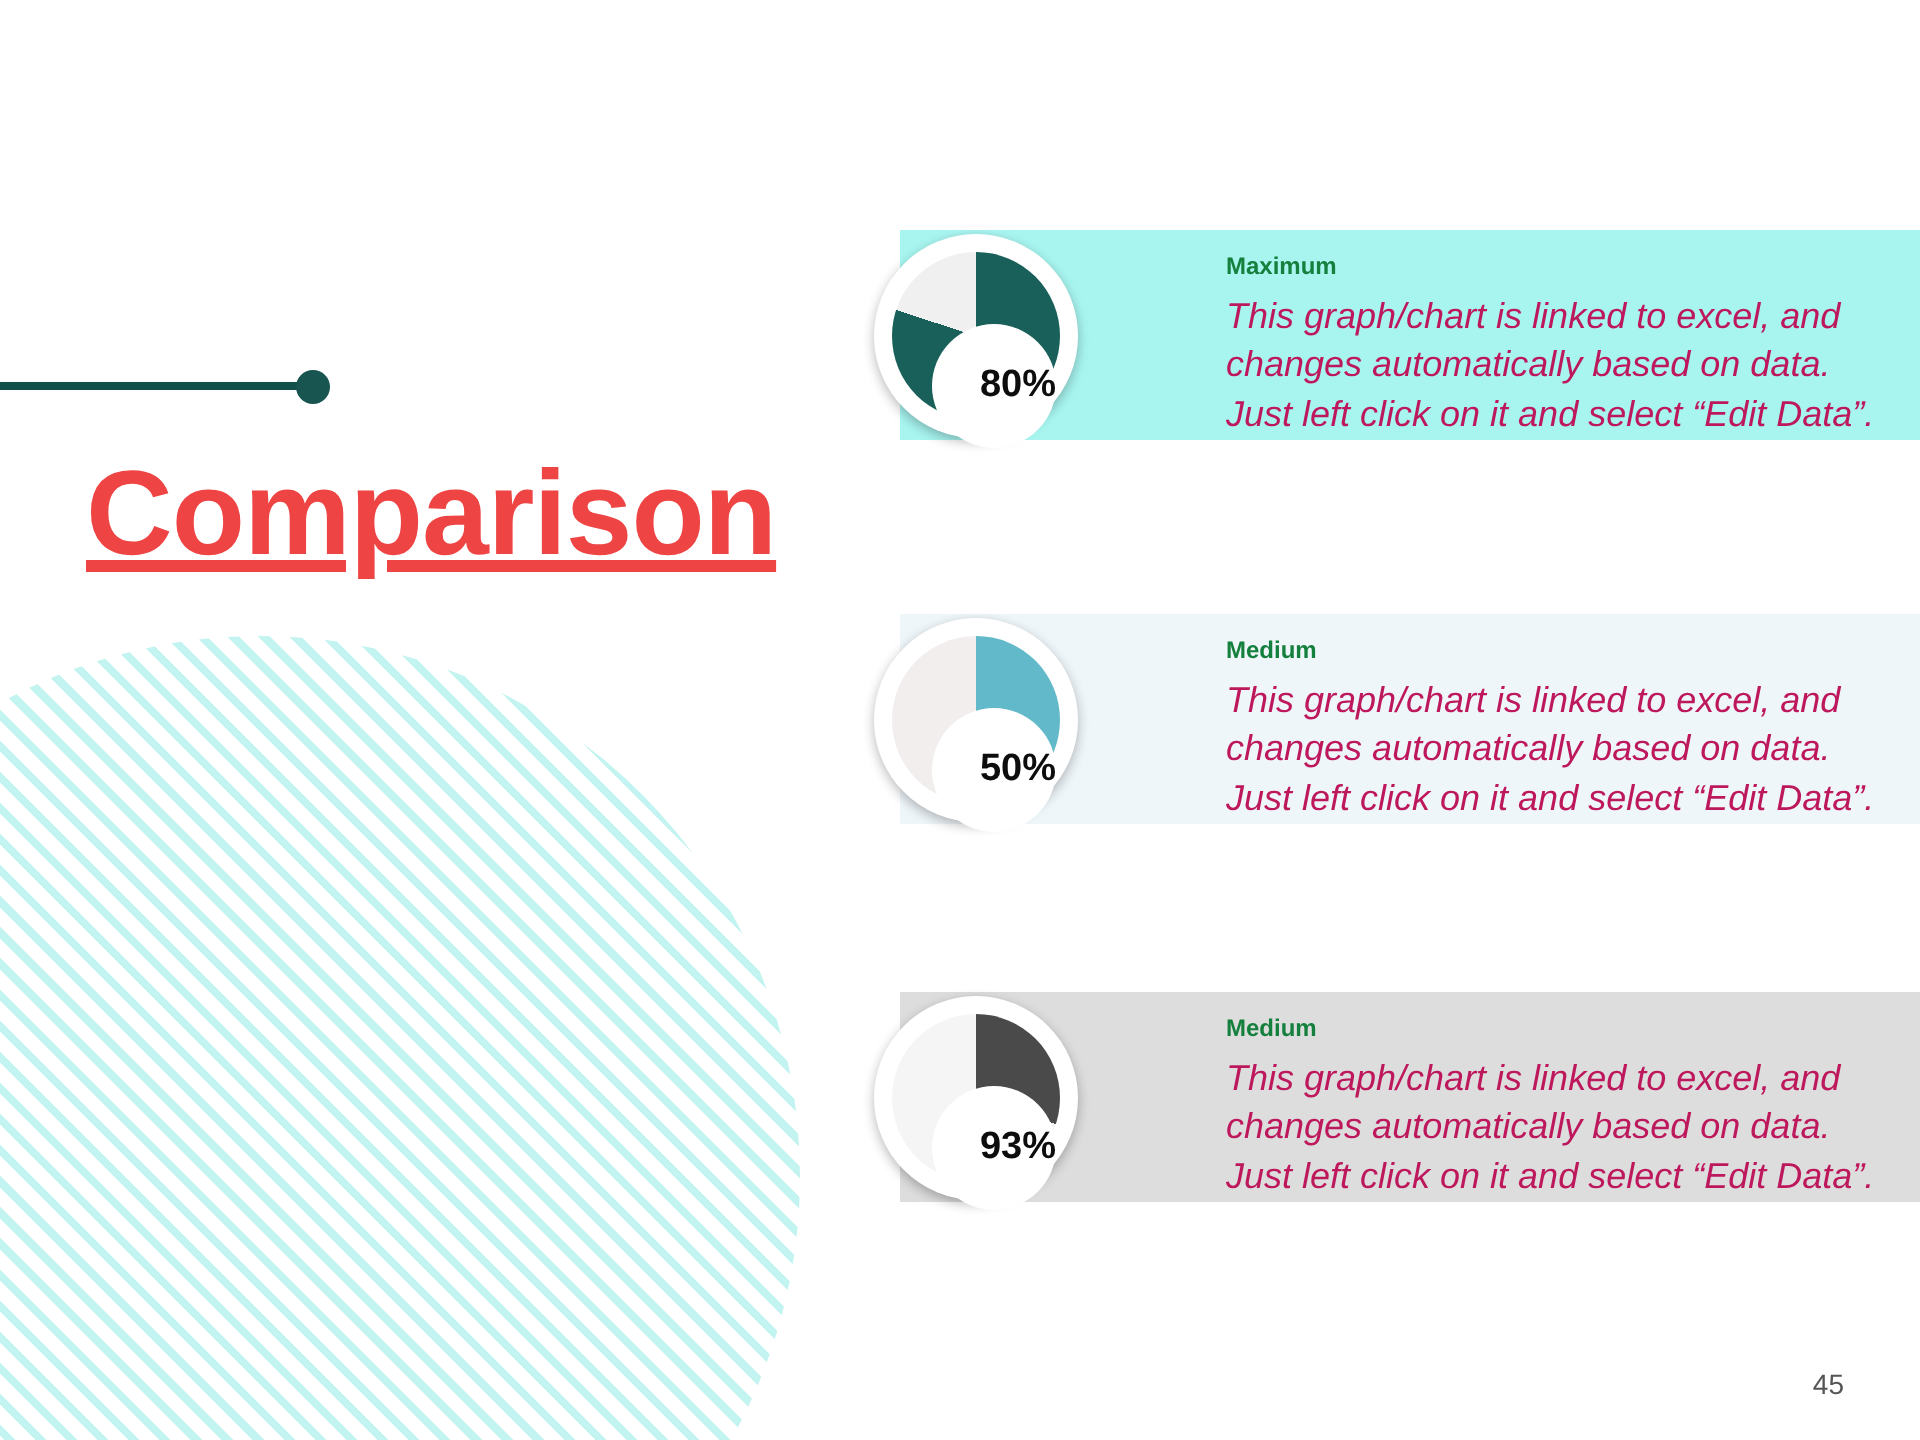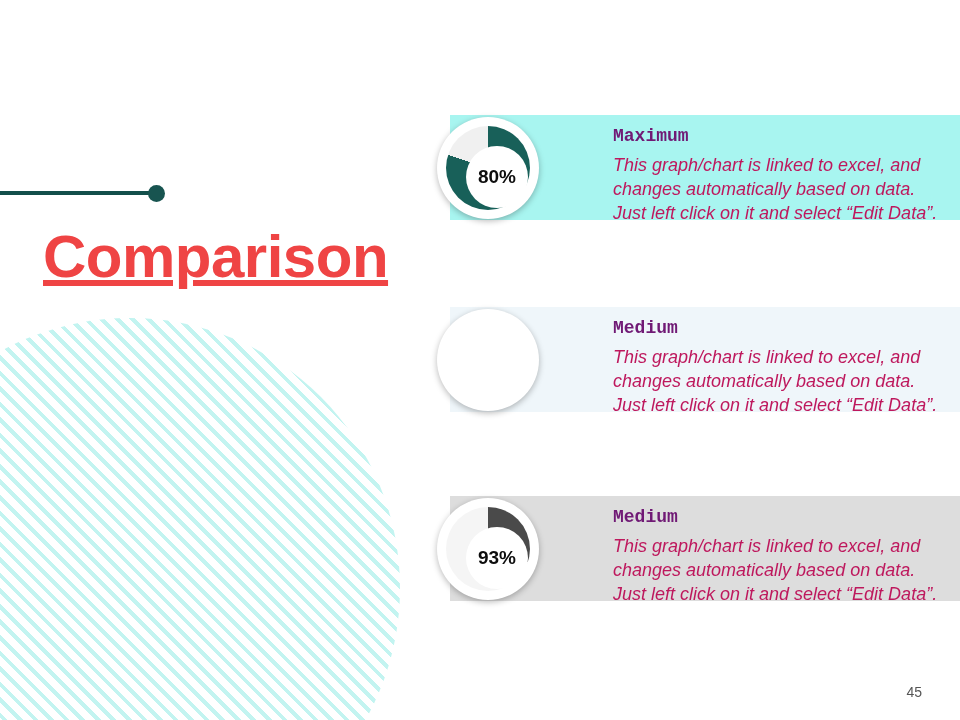--- a/index.html
+++ b/index.html
@@ -75,26 +75,25 @@
   .row-2 { top: 307px; }
   .row-3 { top: 496px; }
 
   .row-text {
     position: absolute;
     left: 163px;
     top: 12px;
     width: 330px;
   }
   .row-heading {
-    font-size: 18px;
+    font-size: 12px;
     font-weight: bold;
-    color: #701a75;
+    color: #15803d;
     margin: 0 0 6px 0;
     line-height: 1.1;
-    font-family: Liberation Mono, monospace;
   }
   .row-body {
     font-size: 18px;
     font-style: italic;
     color: #be185d;
     line-height: 1.35;
     margin: 0;
   }
 
   
@@ -116,28 +115,28 @@
     position: absolute;
     left: 9px;
     top: 9px;
     width: 84px;
     height: 84px;
     border-radius: 50%;
   }
   .donut-hole {
     position: absolute;
     left: 20px;
-    top: 20px;
+    top: 36px;
     width: 62px;
     height: 62px;
     border-radius: 50%;
     background: #ffffff;
     display: flex;
     align-items: center;
-    justify-content: center;
+    justify-content: flex-end;
   }
   .donut-value {
     font-size: 19px;
     font-weight: bold;
     color: #0d0d0d;
   }
 
   
   .page-number {
     position: absolute;
@@ -167,20 +166,25 @@
   </div>
   <div class="row-text">
     <p class="row-heading">Maximum</p>
     <p class="row-body">This graph/chart is linked to excel, and changes automatically based on data. Just left click on it and select “Edit Data”.</p>
   </div>
 </div>
 
 <div class="row row-2" id="row1" style="background: rgb(239, 246, 250);">
   <div class="donut-wrap">
     <div class="donut-disc"></div>
+    <div class="donut-ring" id="ring1" style="background: conic-gradient(rgb(98, 185, 202) 0deg, rgb(98, 185, 202) 180deg, rgb(242, 238, 238) 180deg, rgb(242, 238, 238) 360deg);">
+      <div class="donut-hole">
+        <span class="donut-value">50%</span>
+      </div>
+    </div>
   </div>
   <div class="row-text">
     <p class="row-heading">Medium</p>
     <p class="row-body">This graph/chart is linked to excel, and changes automatically based on data. Just left click on it and select “Edit Data”.</p>
   </div>
 </div>
 
 <div class="row row-3" id="row2" style="background: rgb(221, 221, 221);">
   <div class="donut-wrap">
     <div class="donut-disc"></div>

